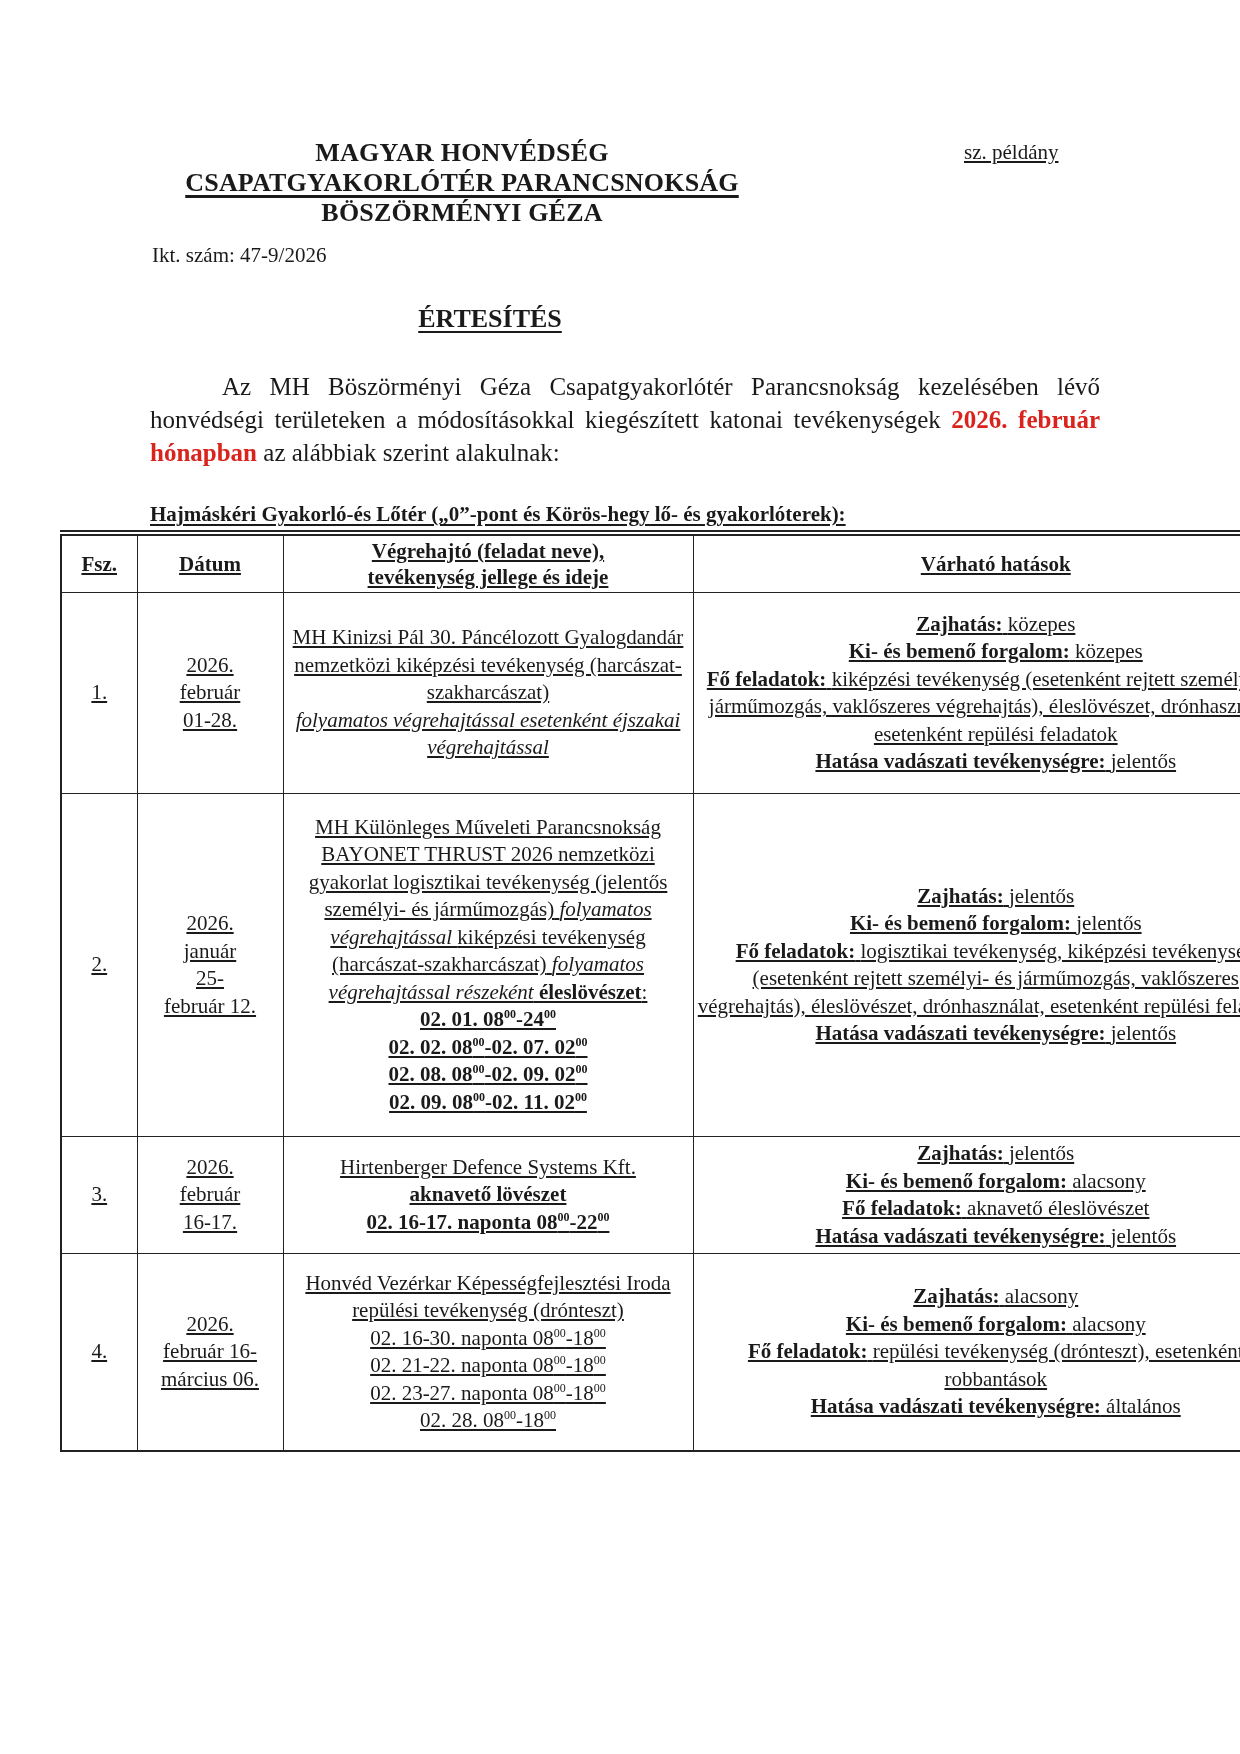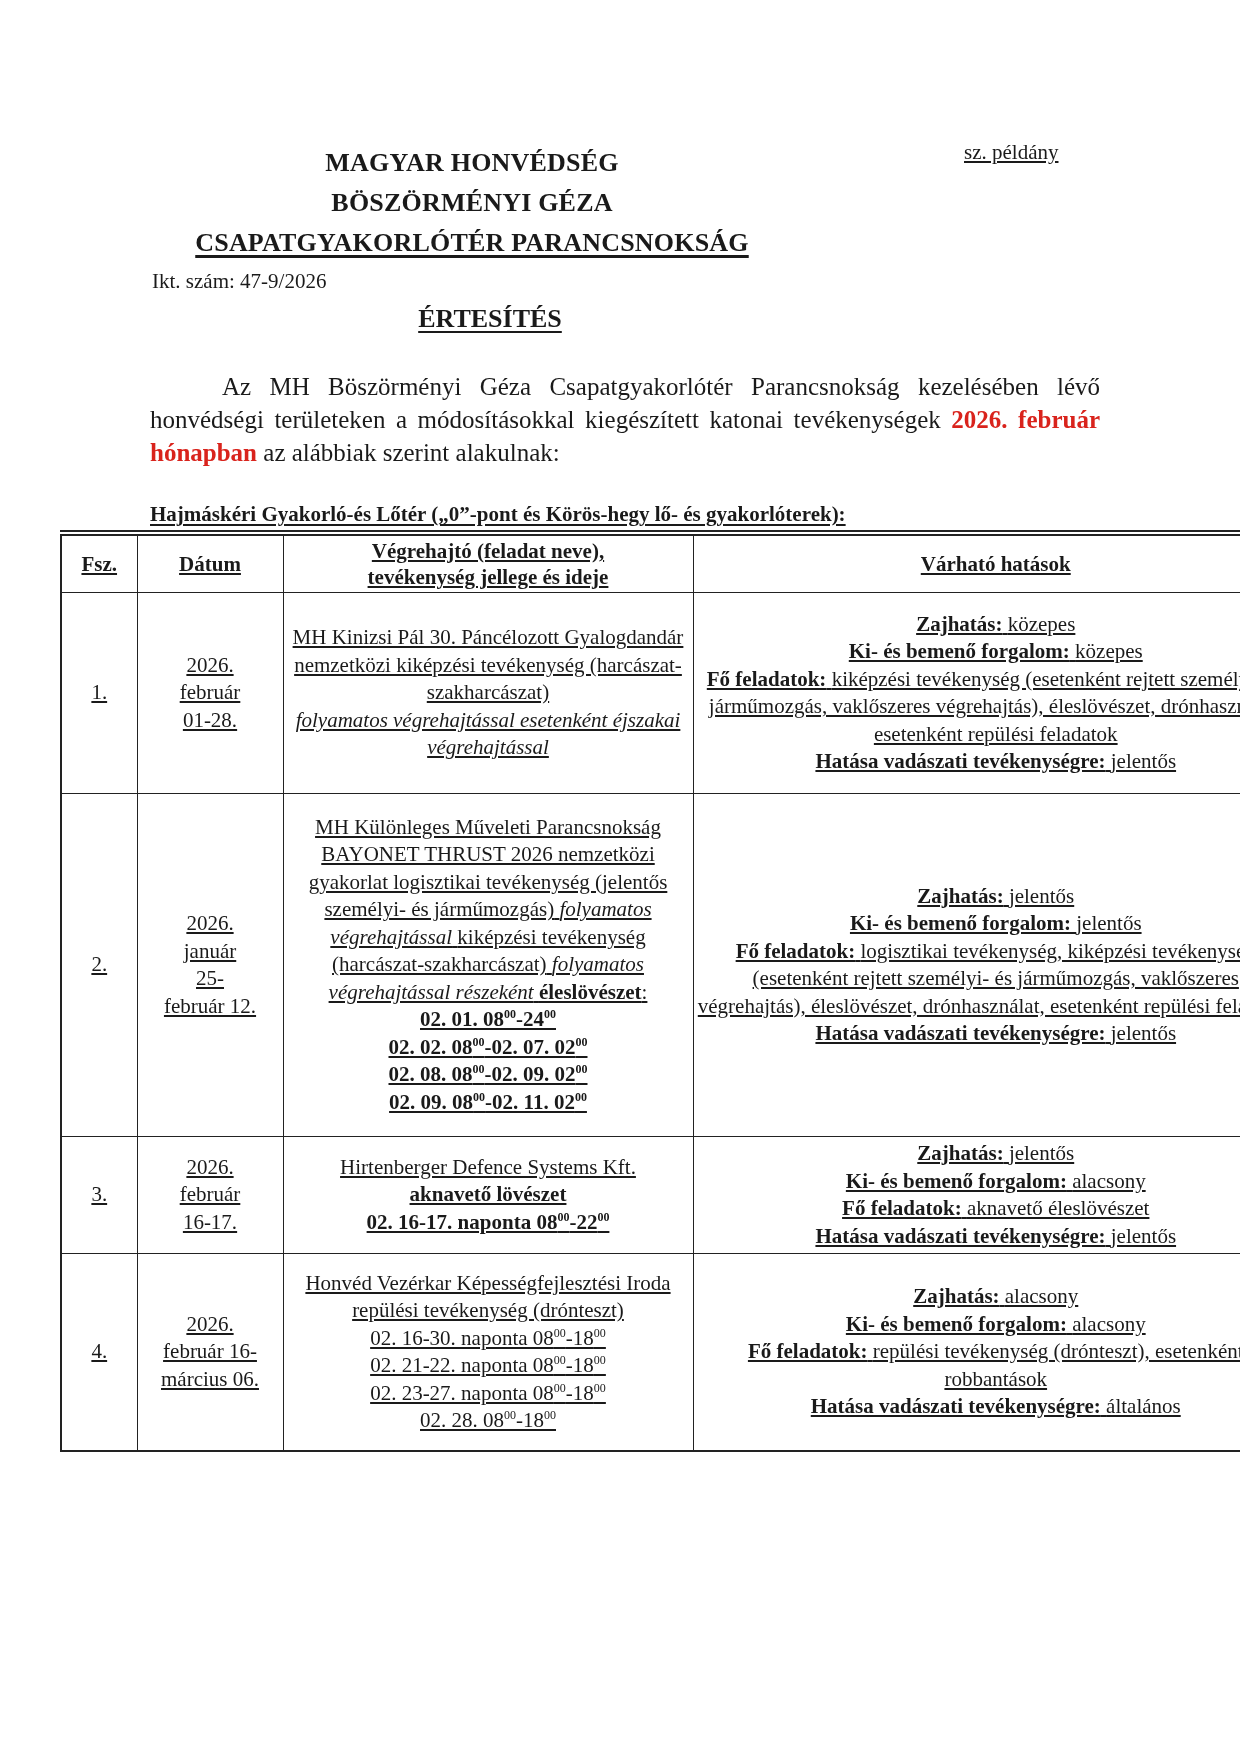--- a/index.html
+++ b/index.html
@@ -3,24 +3,24 @@
   <meta charset="utf-8">
   <style>
     html, body { margin: 0; padding: 0; background: #ffffff; }
     body {
       width: 1240px; height: 1754px; position: relative; overflow: hidden;
       font-family: "Liberation Serif", "DejaVu Serif", serif; color: #1a1a1a;
     }
     .header-block { position: absolute; left: 152px; top: 138px; width: 640px; }
     .org-line {
       font-weight: bold; font-size: 26px; line-height: 30px; text-align: center;
-      width: 620px; margin: 10px; letter-spacing: 0.2px;
+      width: 620px; margin: 0; letter-spacing: 0.2px;
     }
     .org-line.u { text-decoration: underline; text-decoration-thickness: 3px; text-underline-offset: 4px; }
-    .ikt { font-size: 21px; line-height: 26px; margin-top: 2px; }
+    .ikt { font-size: 21px; line-height: 26px; margin-top: 14px; }
     .copy-label { position: absolute; left: 964px; top: 140px; font-size: 21px; text-decoration: underline; }
 
     .doc-title {
       position: absolute; left: 0; width: 980px; top: 304px; text-align: center;
       font-weight: bold; font-size: 26px; text-decoration: underline;
       text-decoration-thickness: 2px; text-underline-offset: 4px;
     }
     .intro {
       position: absolute; left: 150px; top: 370px; width: 950px;
       font-size: 25px; line-height: 33px; text-align: justify;
@@ -54,22 +54,22 @@
     tr.r2 td { height: 342px; }
     tr.r3 td { height: 116px; }
     tr.r4 td { height: 196px; }
     .line { display: block; }
   </style>
 </head>
 <body>
 
 <div class="header-block">
   <div class="org-line">MAGYAR HONVÉDSÉG</div>
+  <div class="org-line u">CSAPATGYAKORLÓTÉR PARANCSNOKSÁG</div>
   <div class="org-line">BÖSZÖRMÉNYI GÉZA</div>
-  <div class="org-line u">CSAPATGYAKORLÓTÉR PARANCSNOKSÁG</div>
   <div class="ikt">Ikt. szám: 47-9/2026</div>
 </div>
 <div class="copy-label">sz. példány</div>
 
 <div class="doc-title">ÉRTESÍTÉS</div>
 
 <div class="intro">
   <span class="indent"></span><span>Az MH Böszörményi Géza Csapatgyakorlótér Parancsnokság kezelésében lévő honvédségi területeken a módosításokkal kiegészített katonai tevékenységek </span><span class="red" style="color: rgb(217, 35, 28);">2026. február hónapban</span><span> az alábbiak szerint alakulnak:</span>
 </div>
 

